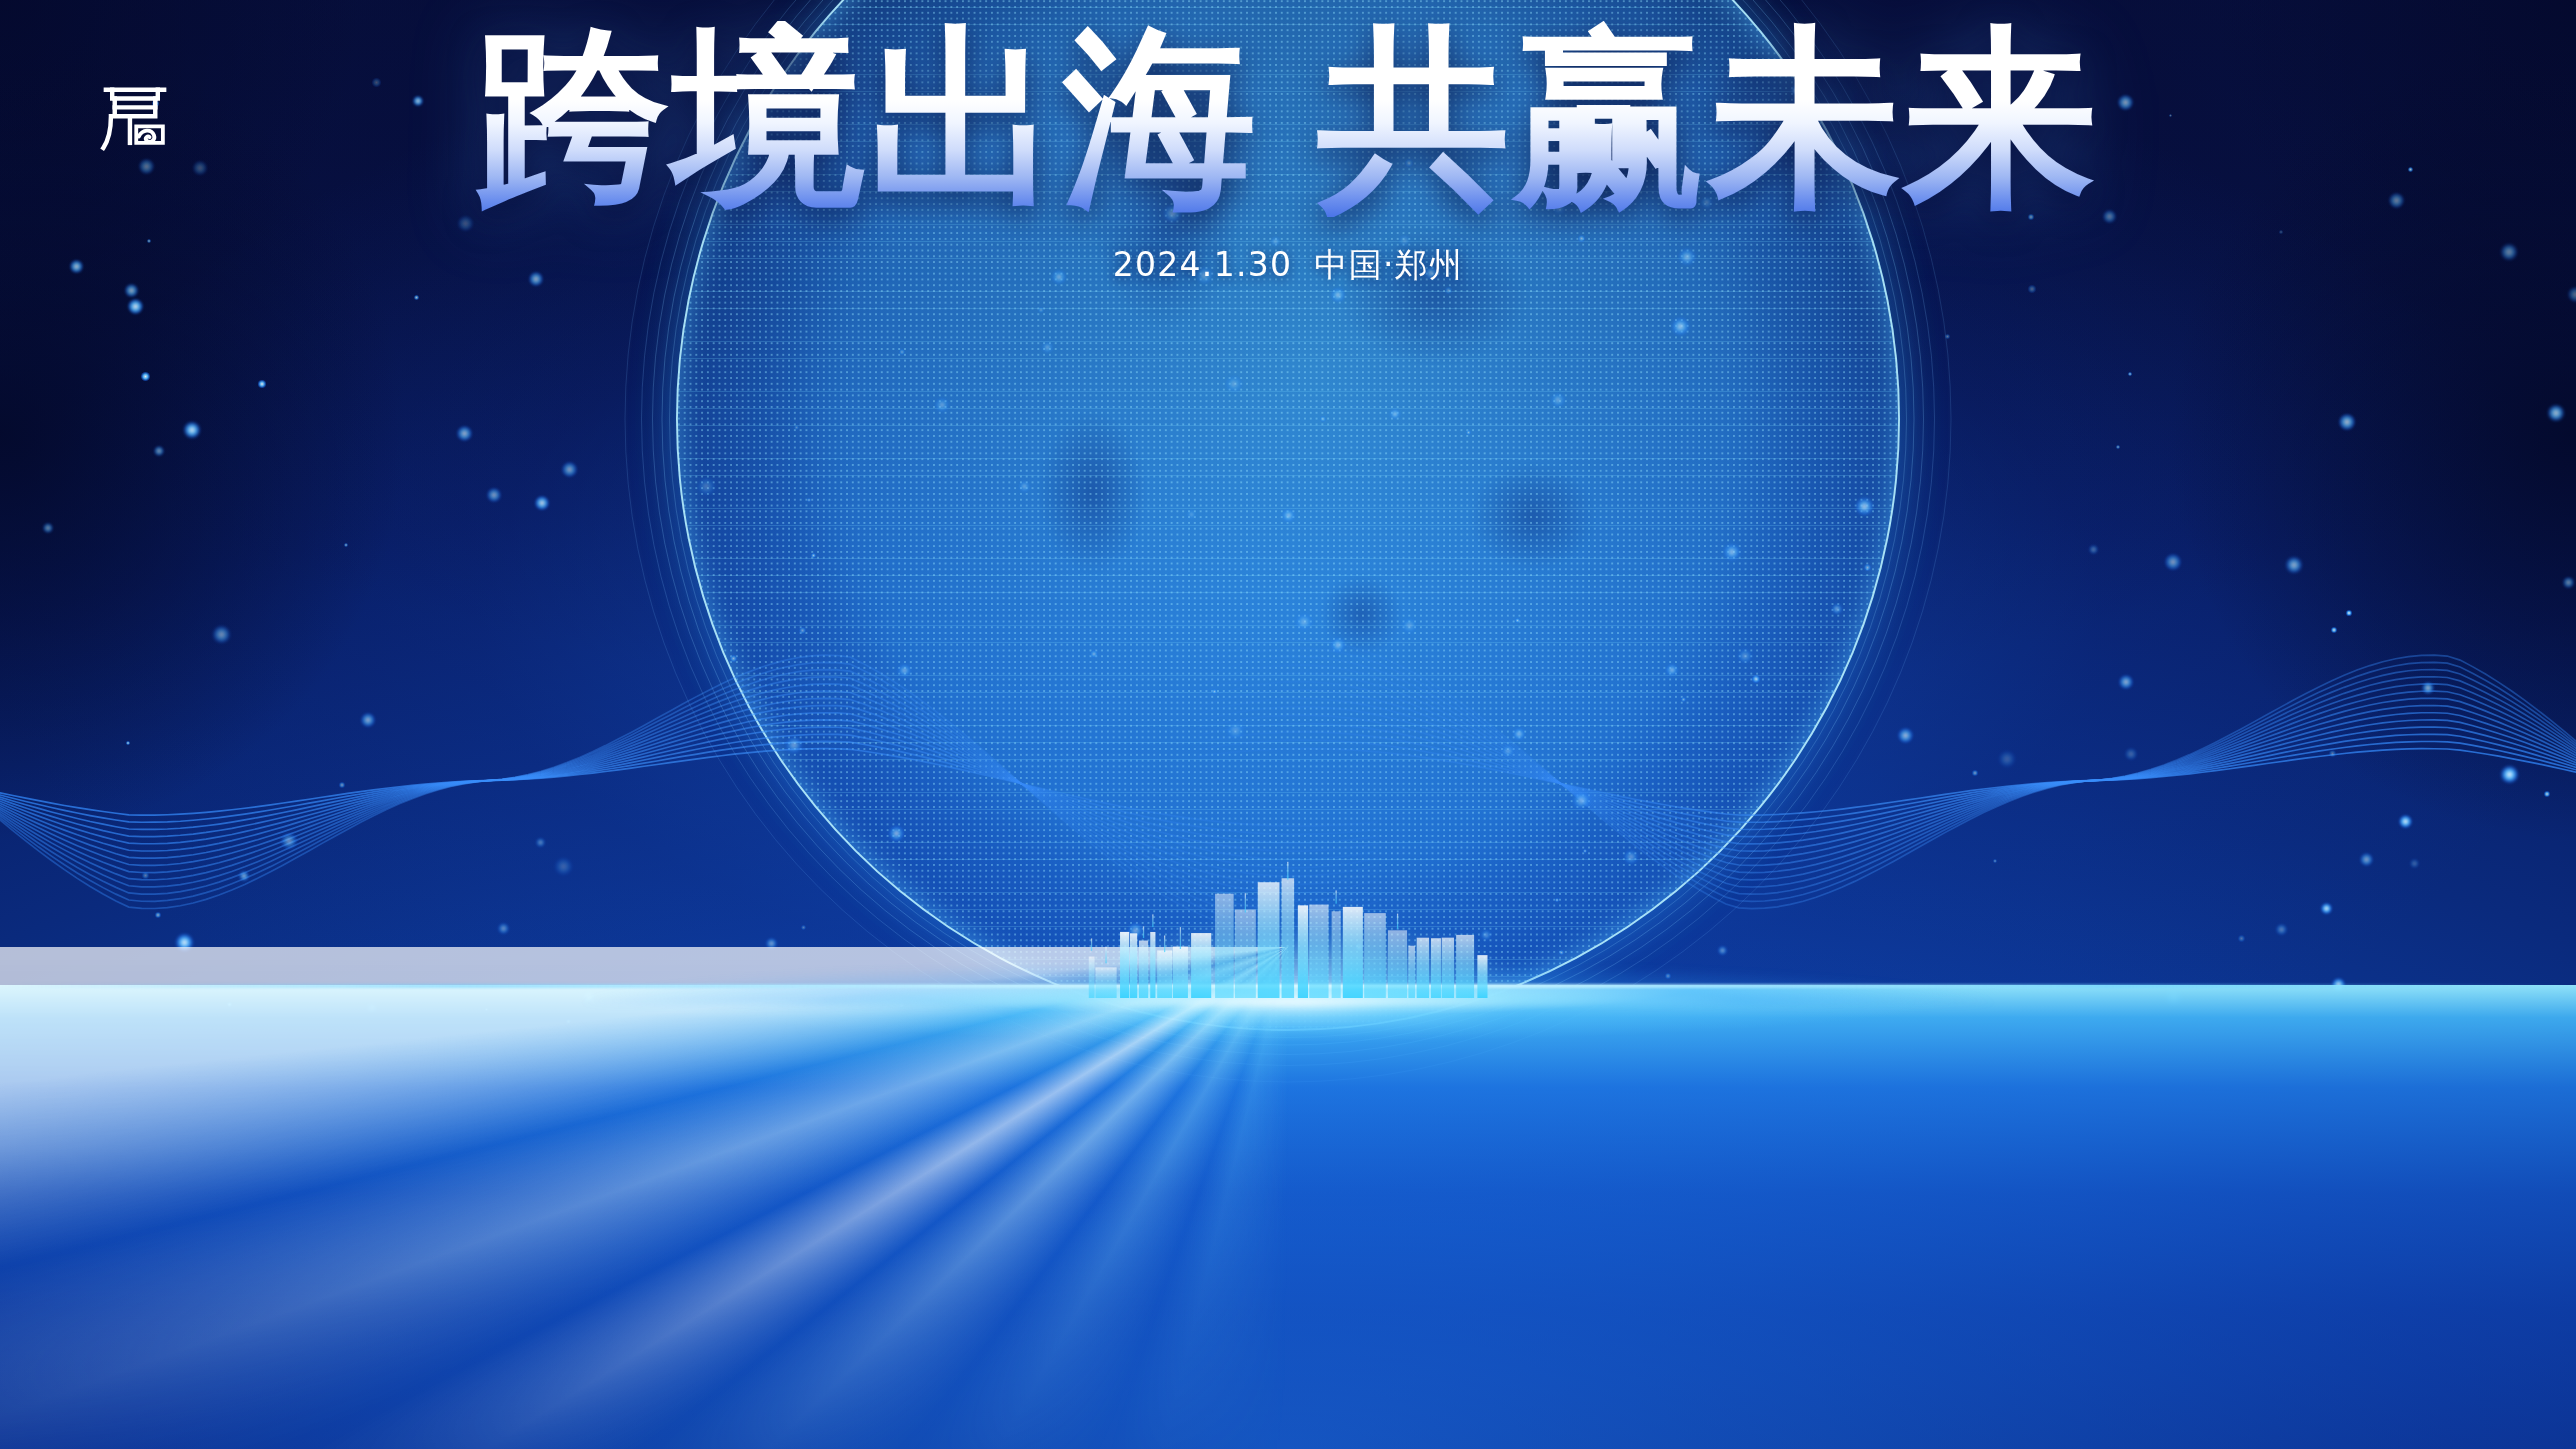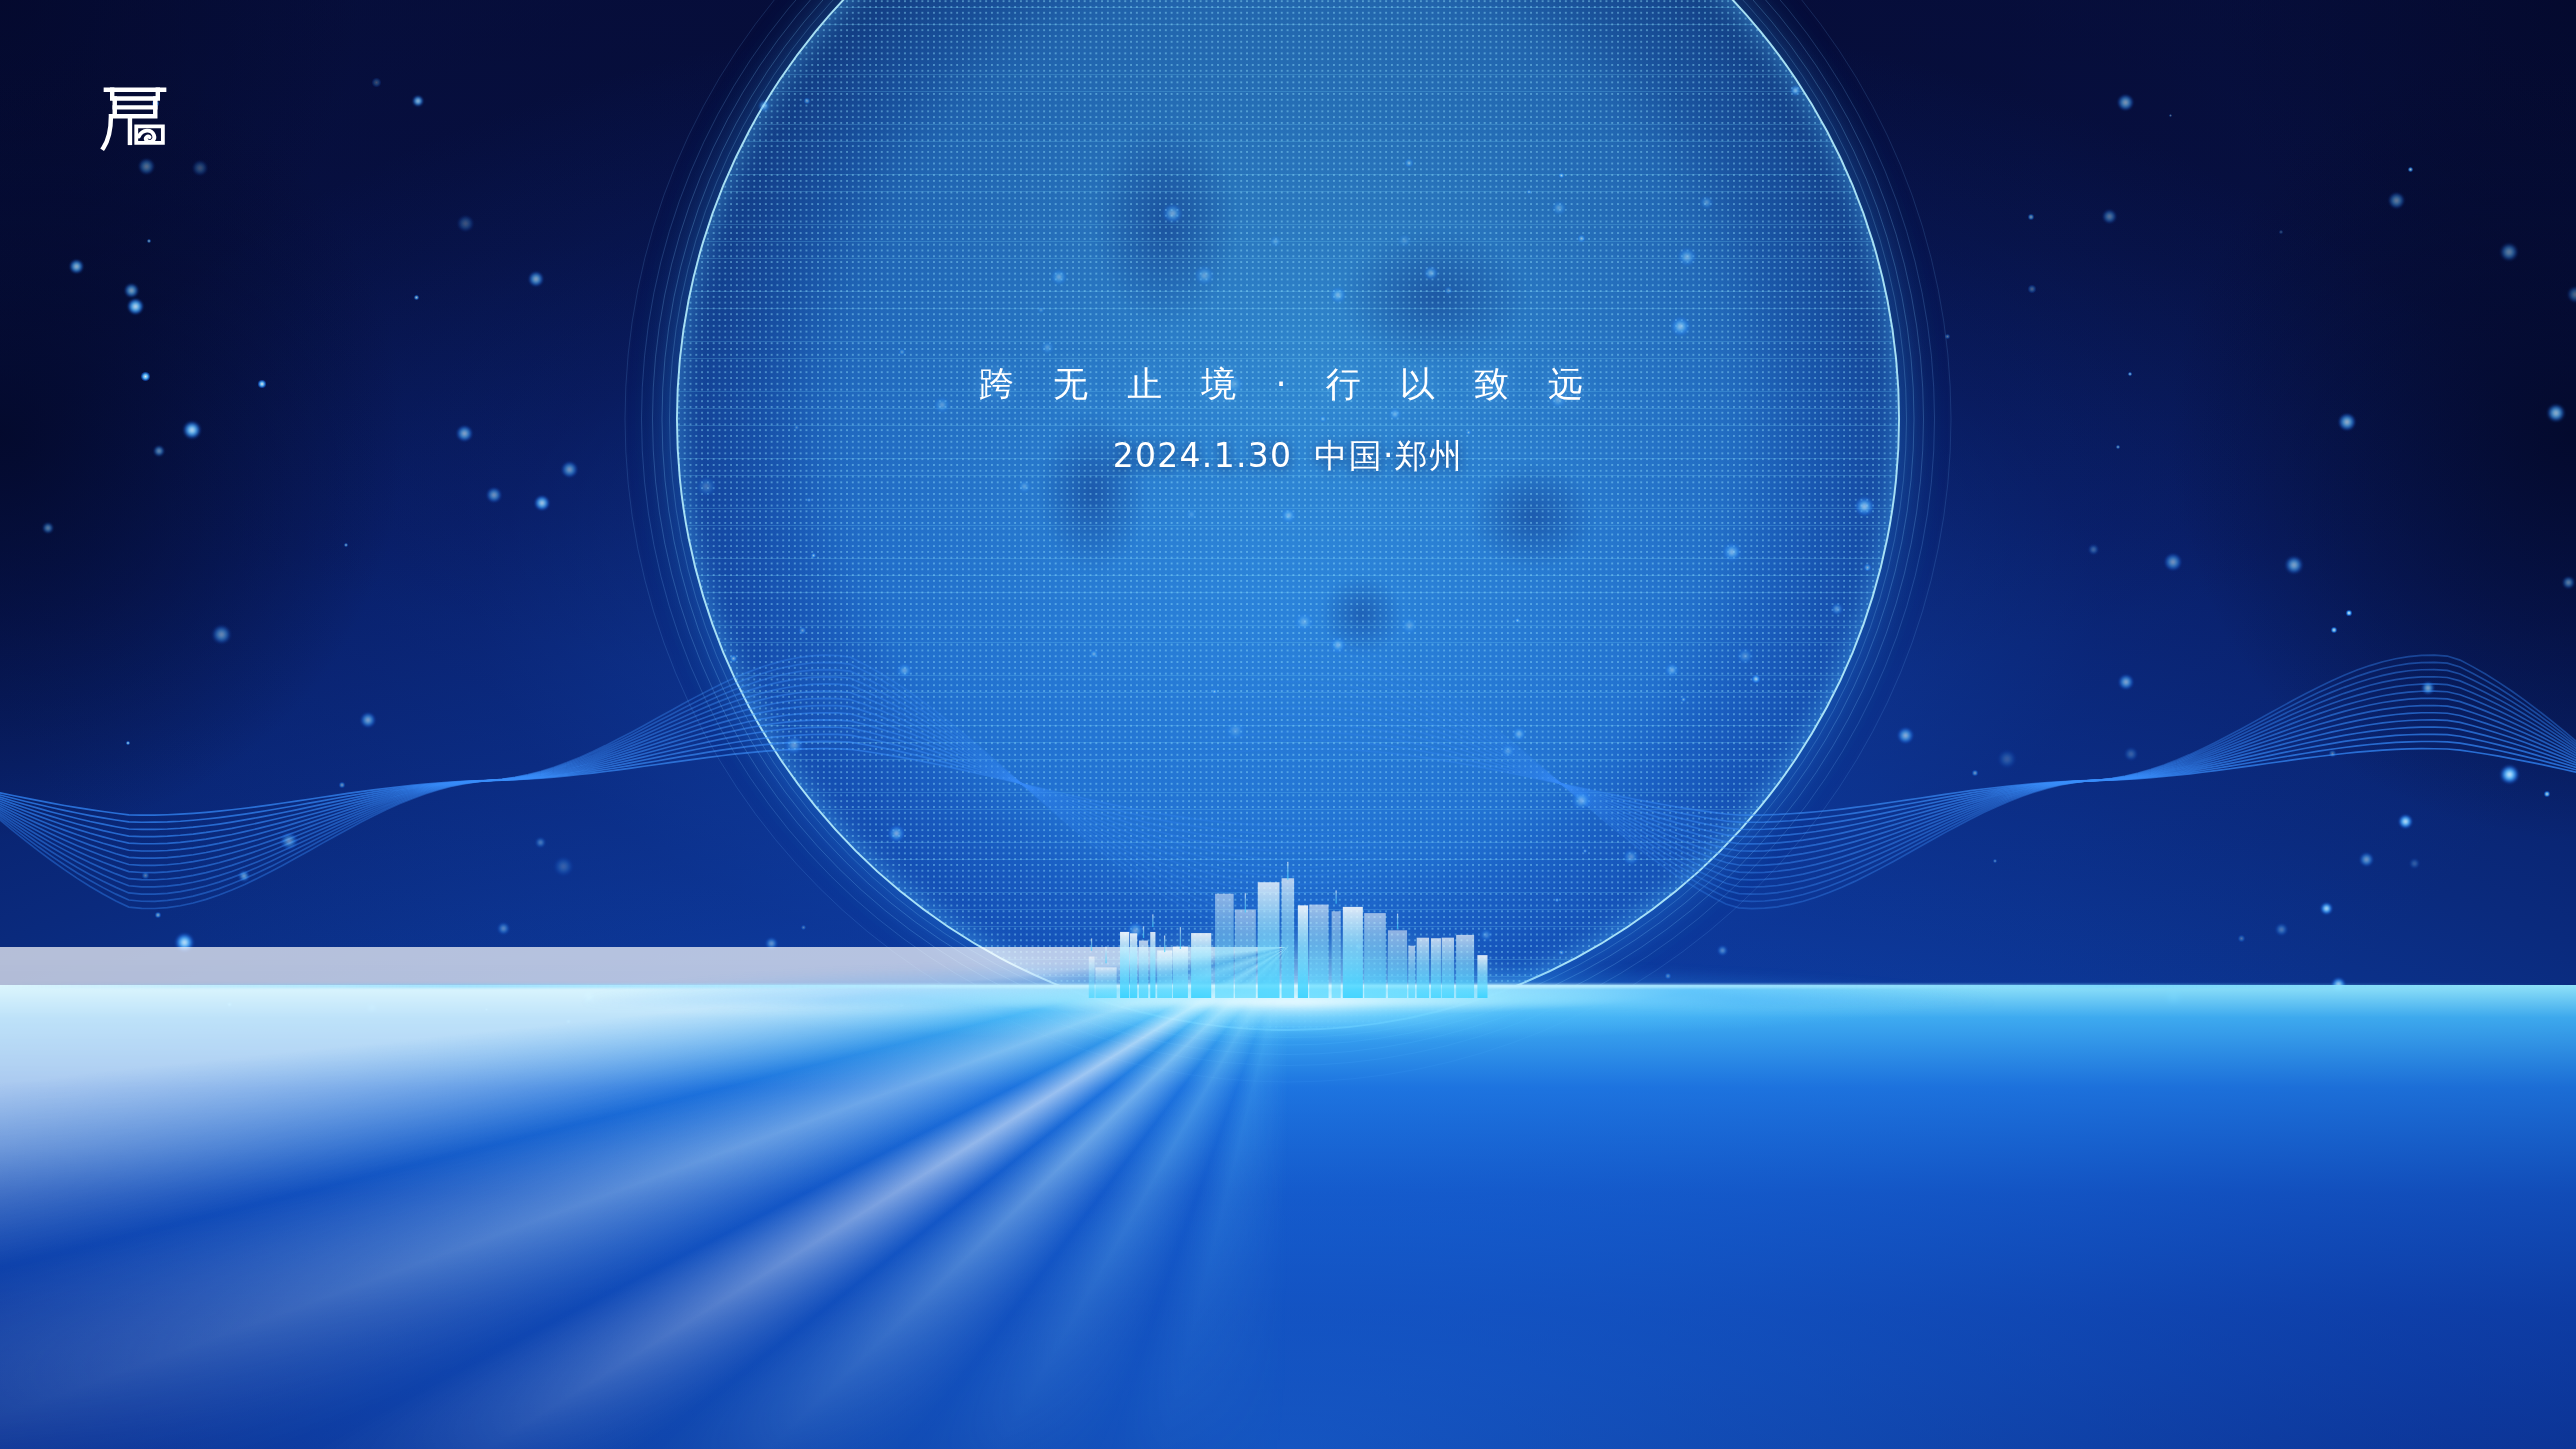--- a/index.html
+++ b/index.html
@@ -496,18 +496,18 @@
         <path d="M28 48 H92"></path>
         <path d="M22 62 C22 86 18 100 10 112"></path>
         <path d="M52 62 V104"></path>
       </g>
       <path d="M62 78 H104 V104 H62 Z" fill="none" stroke="#ffffff" stroke-width="6"></path>
       <path d="M66 94 c6 -12 20 -12 24 -2 c3 8 -7 14 -12 8 c-3 -4 2 -8 5 -5" fill="none" stroke="#ffffff" stroke-width="6" stroke-linecap="round"></path>
     </svg>
   </div>
 
   <div class="content">
-    <div class="tagline">跨 无 止 境 · 行 以 致 远</div>
+    <div class="headline"><span>跨境出海</span><span class="gap"></span><span>共赢未来</span></div>
     <div class="meta"><span>2024.1.30</span><span class="sep"></span><span>中国·郑州</span></div>
   </div>
 
 </div>
 
 
 </body></html>

